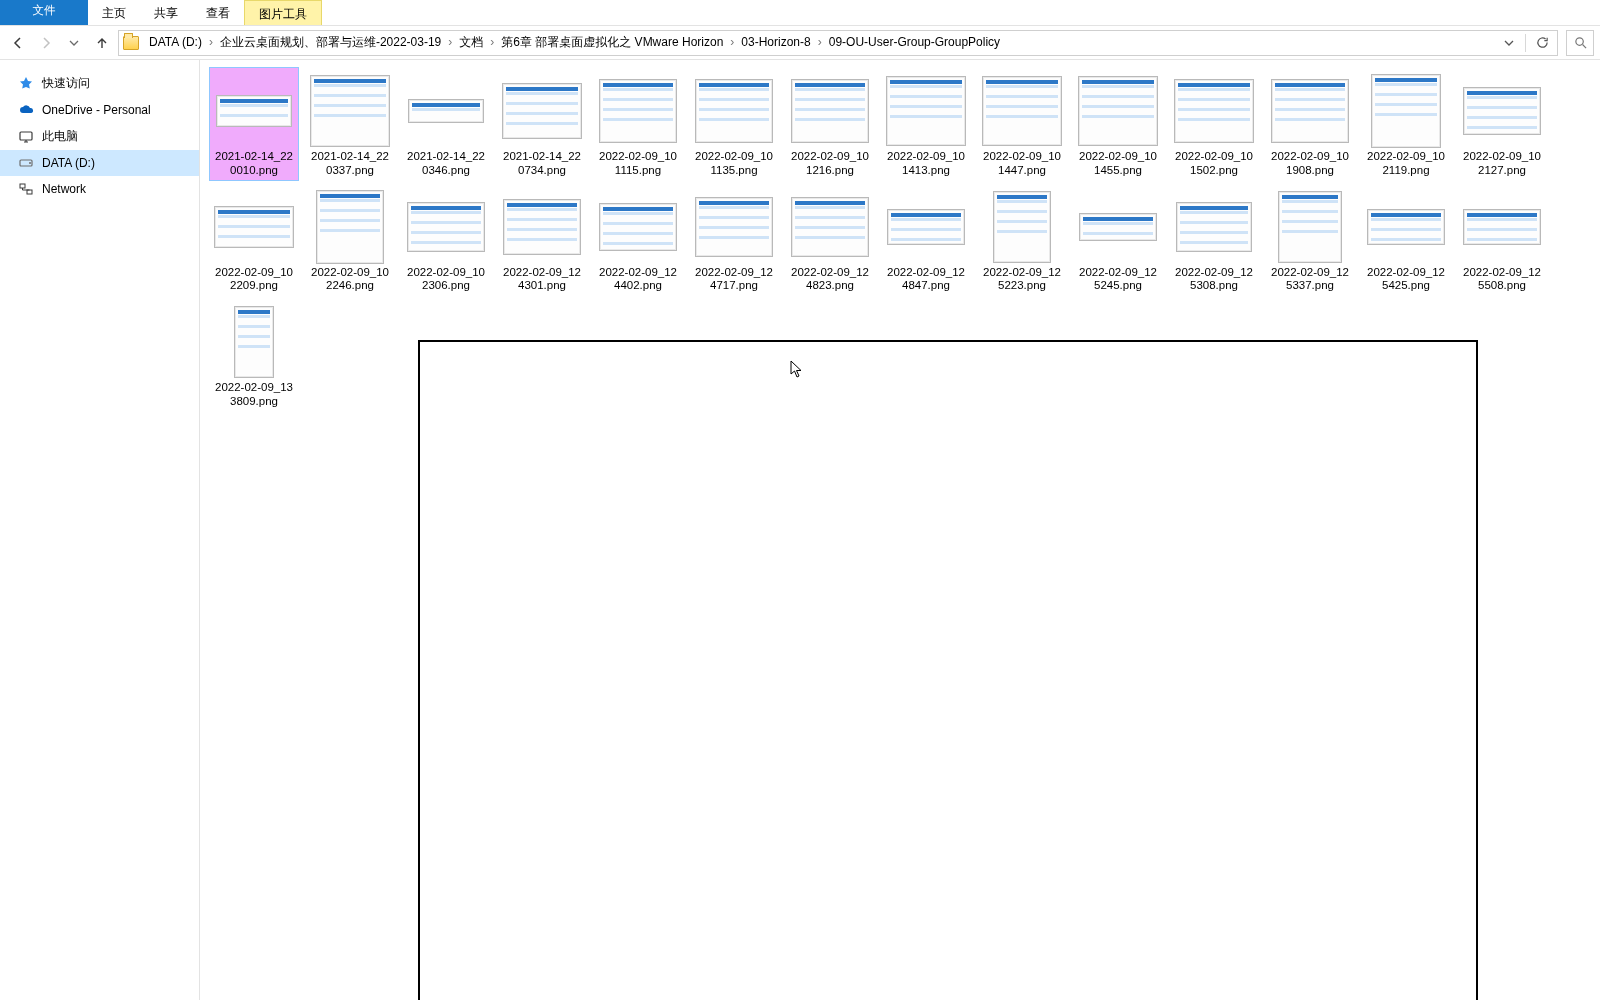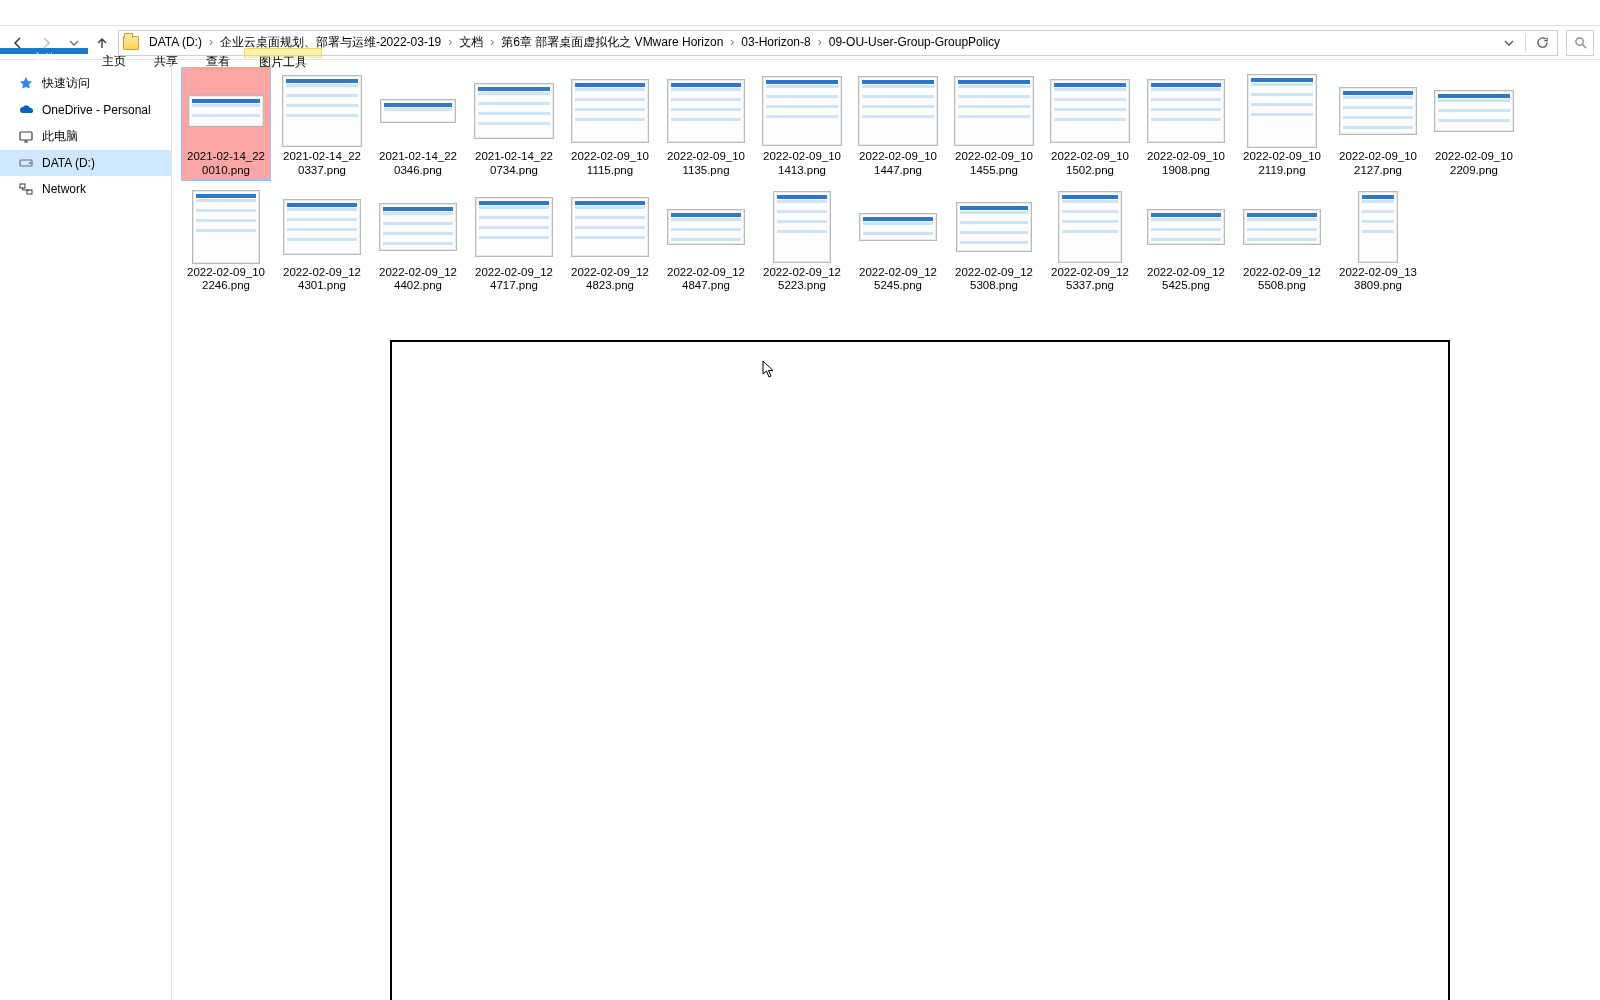--- a/index.html
+++ b/index.html
@@ -18,21 +18,20 @@
     display: flex;
     align-items: stretch;
     height: 26px;
     border-bottom: 1px solid #e3e3e3;
     background: #fff;
   }
   .ribbon-tab {
     padding: 5px 14px 4px;
     font-size: 12px;
     cursor: default;
-    margin-top: 48px;
   }
   .ribbon-tab.file {
     background: #1979ca;
     color: #fff;
   }
   .ribbon-tab.context {
     background: #fff3a9;
     border: 1px solid #e8d86a;
     border-bottom: none;
   }
@@ -90,21 +89,21 @@
     display:flex;align-items:center;justify-content:center;color:#777;
     margin-left:4px;
   }
 
   
   .body {
     display:flex;
     height: calc(1000px - 26px - 34px);
   }
   .nav-pane {
-    width: 172px;
+    width: 200px;
     border-right: 1px solid #e3e3e3;
     padding-top: 10px;
   }
   .nav-item {
     display:flex;align-items:center;gap:8px;
     padding: 5px 8px 5px 18px;
     font-size:12px;
   }
   .nav-item.selected { background:#cde8ff; }
   .nav-item .nav-icn{ width:16px;height:16px;display:inline-block;}
@@ -123,21 +122,21 @@
     gap: 4px 8px;
   }
   .file {
     width: 88px;
     display:flex;flex-direction:column;align-items:center;
     padding:4px 2px 2px;
     text-align:center;
     font-size:11.5px;
     line-height:1.2;
   }
-  .file.selected { background:#fca5a5; outline:1px solid #8fc7ff;}
+  .file.selected { background:#f0abfc; outline:1px solid #8fc7ff;}
   .thumb-wrap{
     width:84px;height:78px;display:flex;align-items:center;justify-content:center;
   }
   .thumb {
     background:#fdfdfd;
     border:1px solid #b9b9b9;
     box-shadow:0 0 0 1px #e9e9e9 inset;
     position:relative;
   }
   .thumb .bar{ position:absolute;left:3px;right:3px;height:4px;background:#2d78c7;top:3px;}
@@ -324,20 +323,32 @@
               <div class="bar2" style="top: 8px;"></div>
               <div class="bar2" style="top: 18px;"></div>
               <div class="bar2" style="top: 28px;"></div>
               <div class="bar2" style="top: 38px;"></div>
             </div>
           </div>
           <div class="fname">2022-02-09_101135.png</div>
         </div>
         <div class="file">
           <div class="thumb-wrap">
+            <div class="thumb" style="width: 78px; height: 64px;">
+              <div class="bar"></div>
+              <div class="bar2" style="top: 8px;"></div>
+              <div class="bar2" style="top: 18px;"></div>
+              <div class="bar2" style="top: 28px;"></div>
+              <div class="bar2" style="top: 38px;"></div>
+            </div>
+          </div>
+          <div class="fname">2022-02-09_101216.png</div>
+        </div>
+        <div class="file">
+          <div class="thumb-wrap">
             <div class="thumb" style="width: 80px; height: 70px;">
               <div class="bar"></div>
               <div class="bar2" style="top: 8px;"></div>
               <div class="bar2" style="top: 18px;"></div>
               <div class="bar2" style="top: 28px;"></div>
               <div class="bar2" style="top: 38px;"></div>
             </div>
           </div>
           <div class="fname">2022-02-09_101413.png</div>
         </div>
@@ -428,20 +439,32 @@
           <div class="thumb-wrap">
             <div class="thumb" style="width: 68px; height: 74px;">
               <div class="bar"></div>
               <div class="bar2" style="top: 8px;"></div>
               <div class="bar2" style="top: 18px;"></div>
               <div class="bar2" style="top: 28px;"></div>
               <div class="bar2" style="top: 38px;"></div>
             </div>
           </div>
           <div class="fname">2022-02-09_102246.png</div>
+        </div>
+        <div class="file">
+          <div class="thumb-wrap">
+            <div class="thumb" style="width: 78px; height: 50px;">
+              <div class="bar"></div>
+              <div class="bar2" style="top: 8px;"></div>
+              <div class="bar2" style="top: 18px;"></div>
+              <div class="bar2" style="top: 28px;"></div>
+              <div class="bar2" style="top: 38px;"></div>
+            </div>
+          </div>
+          <div class="fname">2022-02-09_102306.png</div>
         </div>
         <div class="file">
           <div class="thumb-wrap">
             <div class="thumb" style="width: 78px; height: 56px;">
               <div class="bar"></div>
               <div class="bar2" style="top: 8px;"></div>
               <div class="bar2" style="top: 18px;"></div>
               <div class="bar2" style="top: 28px;"></div>
               <div class="bar2" style="top: 38px;"></div>
             </div>

